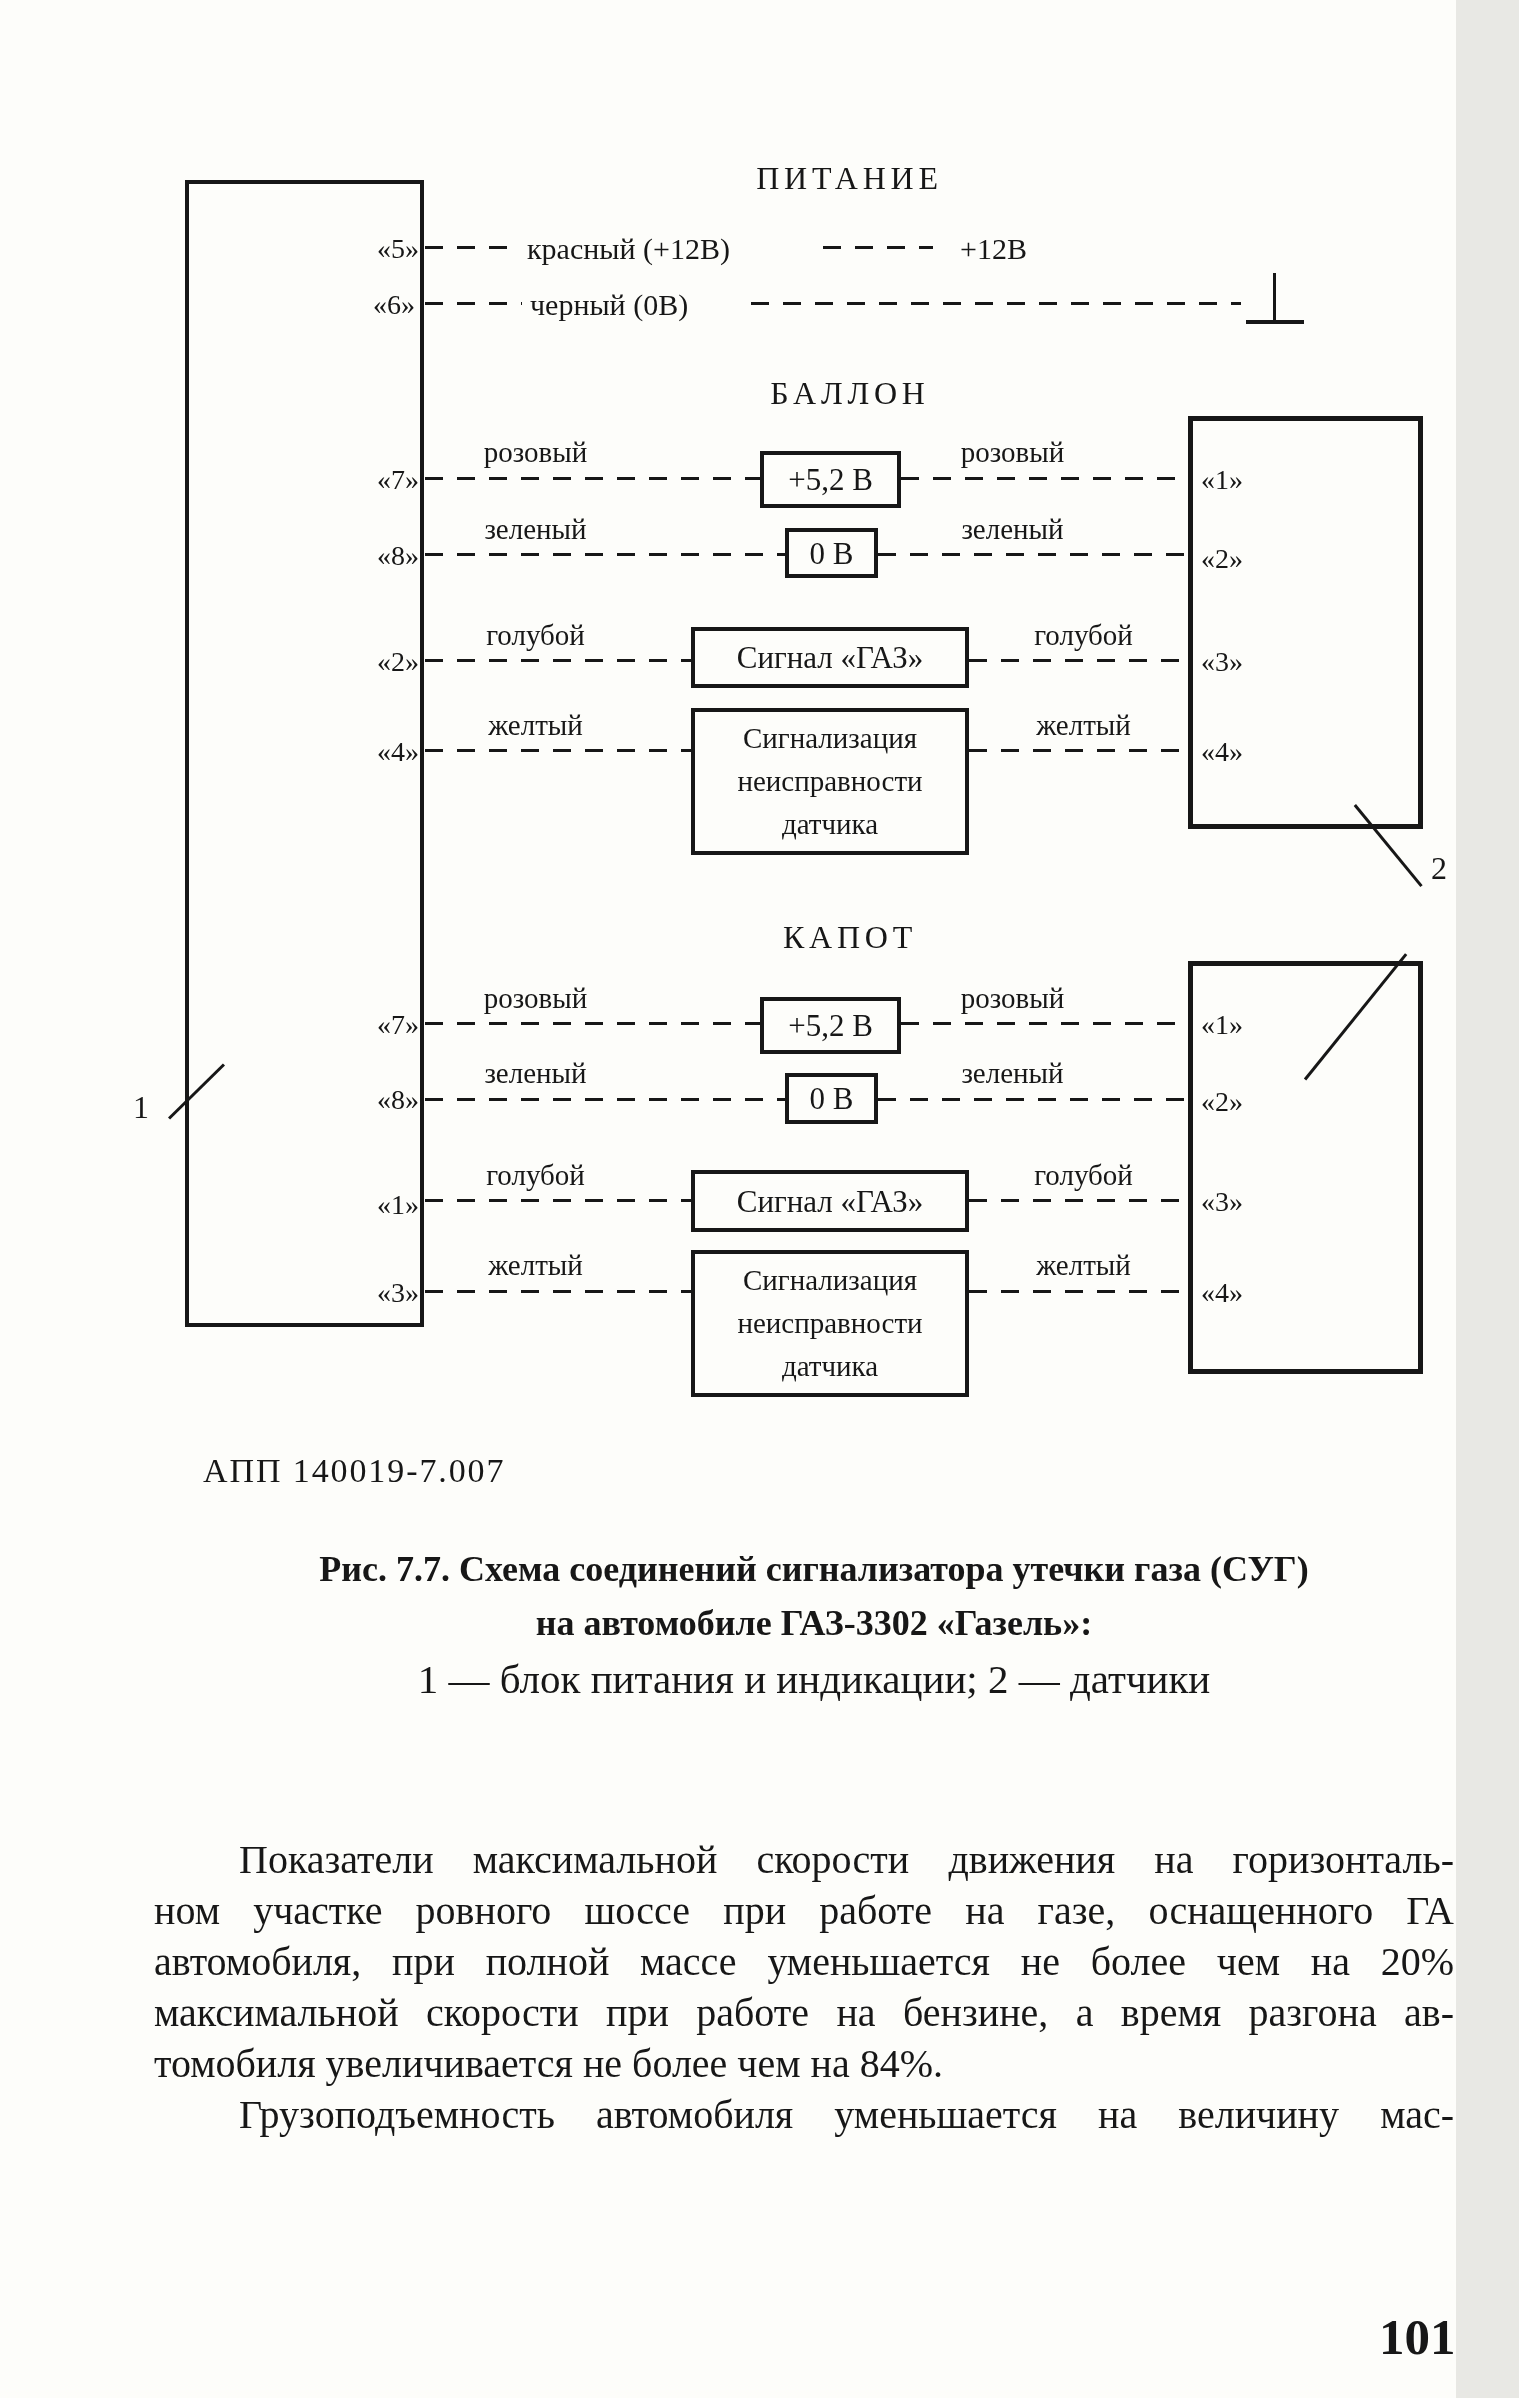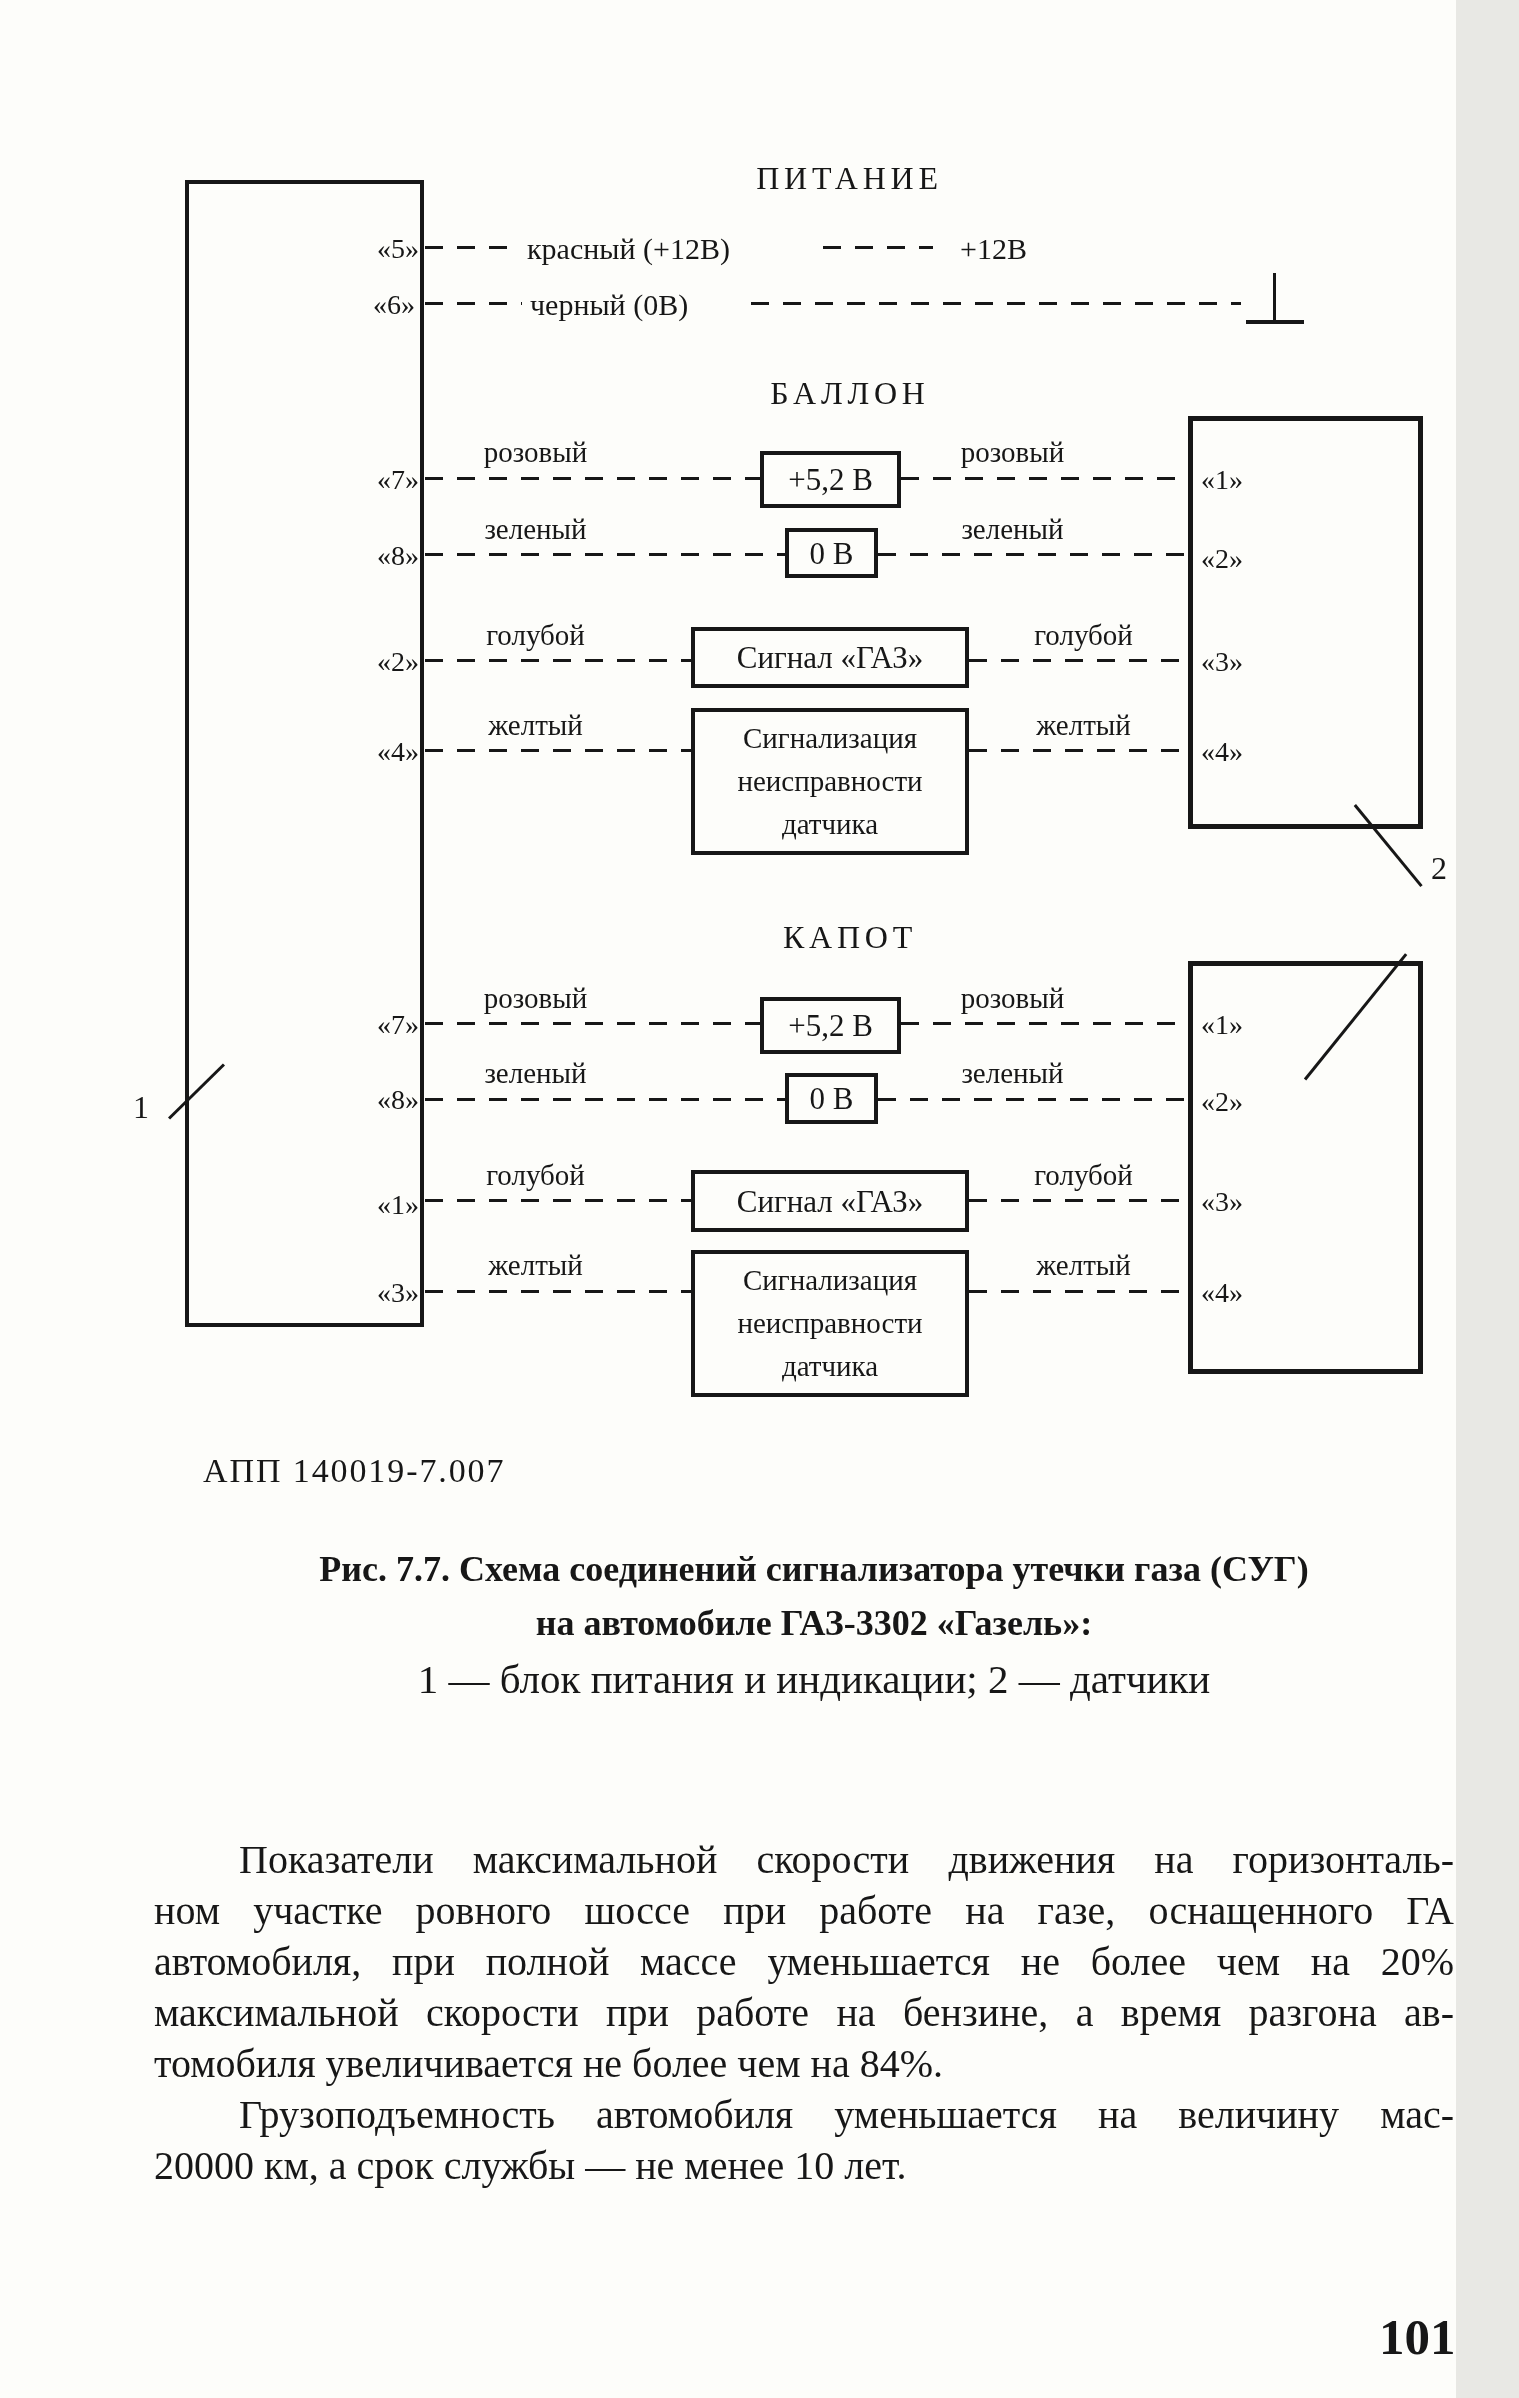--- a/index.html
+++ b/index.html
@@ -168,19 +168,18 @@
     <div class="cap n" style="top:1655px;">1 — блок питания и индикации; 2 — датчики</div>
   </div>
 
   <div id="bodytext">
     <div class="ln jl ind">Показатели максимальной скорости движения на горизонталь-</div>
     <div class="ln jl">ном участке ровного шоссе при работе на газе, оснащенного ГА</div>
     <div class="ln jl">автомобиля, при полной массе уменьшается не более чем на 20%</div>
     <div class="ln jl">максимальной скорости при работе на бензине, а время разгона ав-</div>
     <div class="ln">томобиля увеличивается не более чем на 84%.</div>
     <div class="ln jl ind">Грузоподъемность автомобиля уменьшается на величину мас-</div>
-    <div class="ln">20000 км, а срок службы — не менее 10 лет.</div>
   </div>
 
   <div class="pageno" style="left:1379px; top:2308px;">101</div>
 
 </div>
 
 
 </body></html>

